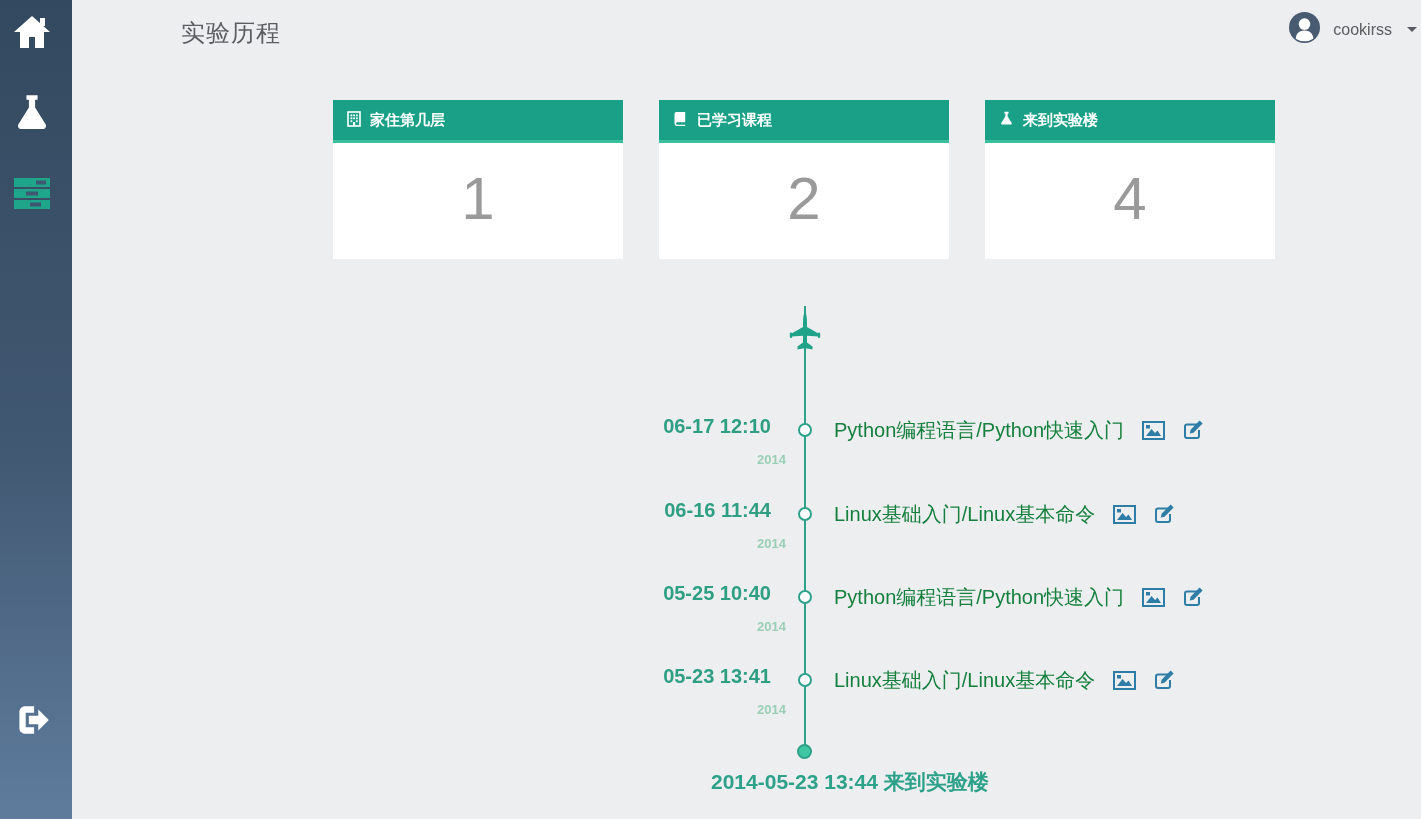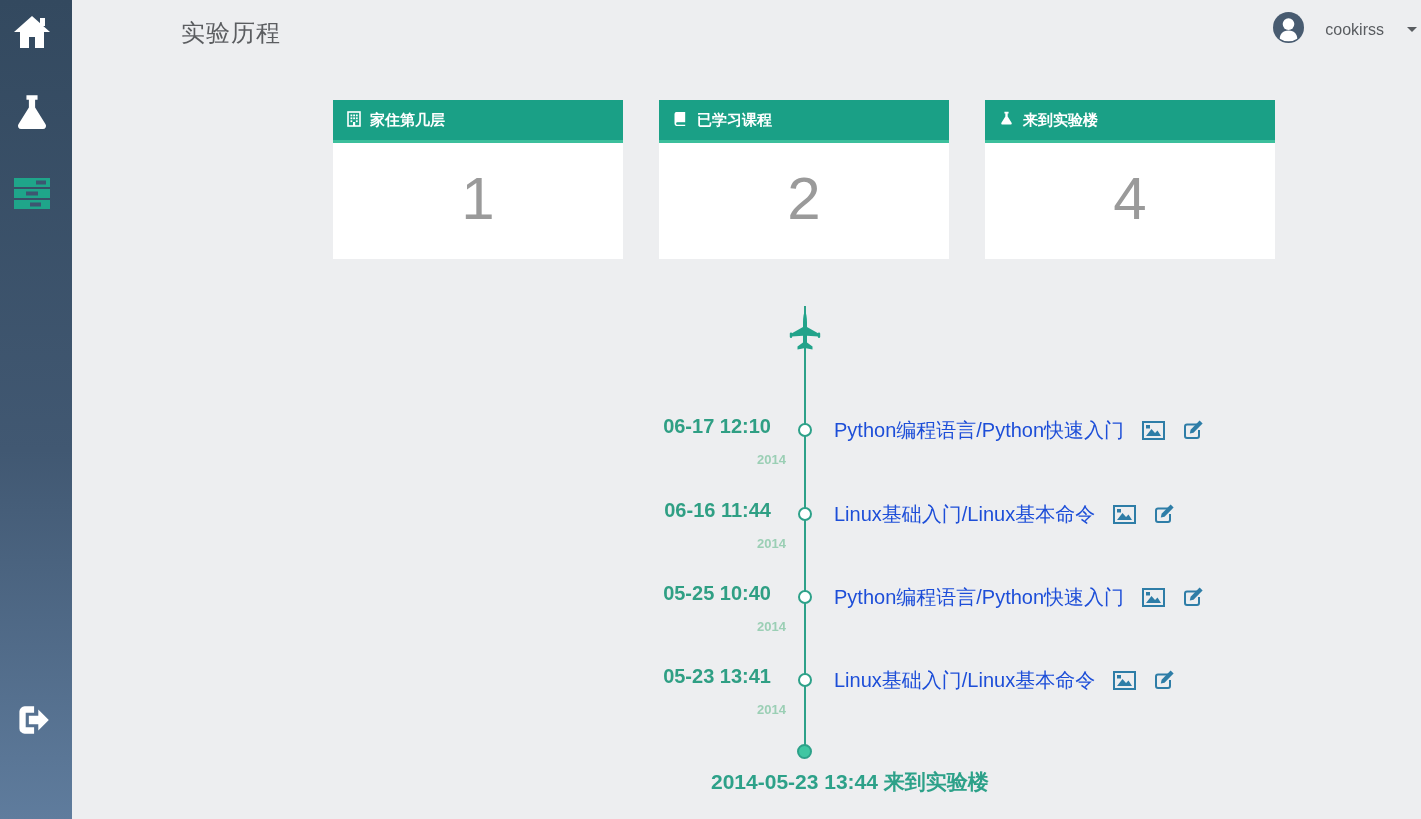--- a/index.html
+++ b/index.html
@@ -11,21 +11,21 @@
     position:absolute; left:0; top:0; width:72px; height:819px;
     background:linear-gradient(180deg,#33495f 0%,#415872 55%,#5f7c9d 100%);
   }
   .side-item { position:absolute; left:0; width:64px; display:flex; justify-content:center; cursor:pointer; }
   .side-item svg { display:block; }
 
   
   .main { position:absolute; left:72px; top:0; width:1349px; height:574px;margin-left:48px; }
   .page-title { position:absolute; left:61px; top:17px; font-size:24px; color:#5b5d60; font-weight:400; letter-spacing:1px; }
 
-  .user-menu { position:absolute; top:12px; right:52px; display:flex; align-items:center; gap:21px; cursor:pointer; }
+  .user-menu { position:absolute; top:12px; right:52px; display:flex; align-items:center; gap:13px; cursor:pointer; }
   .user-name { font-size:16px; color:#595c60; }
   .caret { width:0; height:0; border-left:5px solid transparent; border-right:5px solid transparent; border-top:5px solid #595c60; margin-left:2px; }
 
   
   .cards { position:absolute; top:100px; left:213px; width:942px; display:flex; gap:36px; }
   .card { width:302px; height:159px; background:#fff; }
   .card-head {
     height:43px; background:#1aa086; border-bottom:3px solid #3cbf9c;
     display:flex; align-items:center; gap:9px; padding:0 14px;
     color:#fff; font-size:15px; font-weight:bold;
@@ -41,21 +41,21 @@
   .t-row { position:absolute; left:0; top:0; width:1349px; height:0; }
   .t-marker {
     position:absolute; left:678px; top:-7px; width:14px; height:14px;
     border-radius:50%; background:#fff; border:2px solid #2da189;
   }
   .t-date { position:absolute; right:698px; top:-15px; width:260px; text-align:right;
             font-size:20px; font-weight:bold; color:#2f9f84; white-space:nowrap; }
   .t-year { position:absolute; right:683px; top:22px; width:120px; text-align:right;
             font-size:13px; font-weight:bold; color:#9bcfb5; }
   .t-title-row { position:absolute; left:714px; top:-16px; height:32px; display:flex; align-items:center; gap:18px; }
-  .t-title { font-size:20px; color:#1d4ed8; white-space:nowrap; }
+  .t-title { font-size:20px; color:#15803d; white-space:nowrap; }
   .t-actions { display:flex; align-items:center; gap:18px; }
   .t-actions a { display:flex; cursor:pointer; }
   .t-enddot {
     position:absolute; left:677px; top:744px; width:15px; height:15px;
     border-radius:50%; background:#3fc6a2; border:2px solid #2da189;
   }
   .t-footer { position:absolute; left:591px; top:768px; font-size:21px; font-weight:bold; color:#2da189; white-space:nowrap; }
 </style>
 </head>
 <body>

